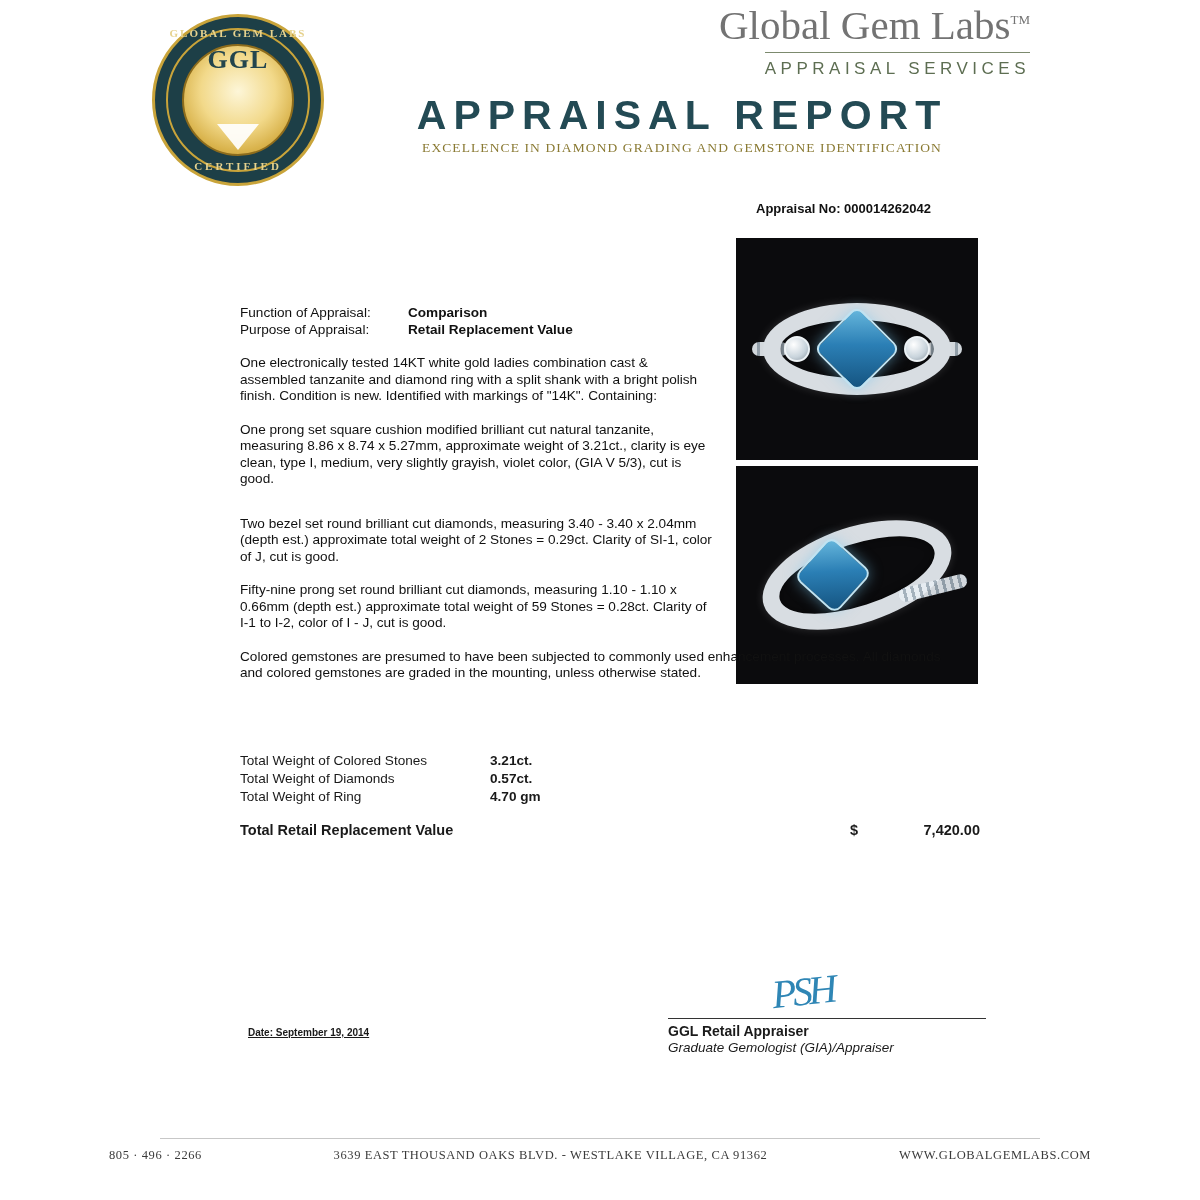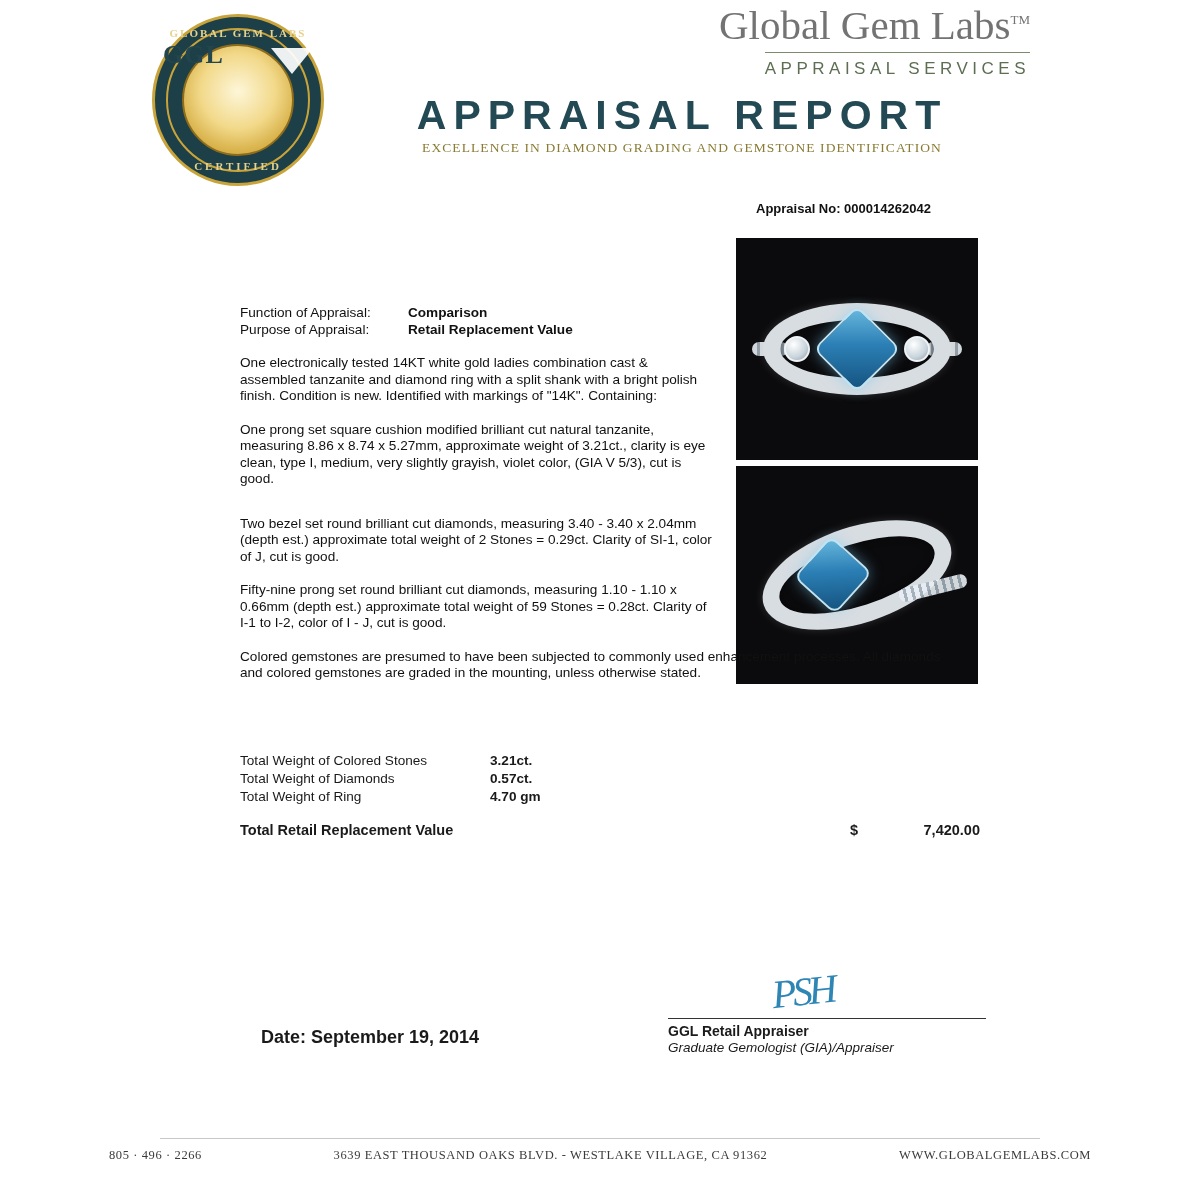--- a/index.html
+++ b/index.html
@@ -43,23 +43,23 @@
     border-radius: 50%;
     border: 2px solid #c9a43a;
   }
   .seal-inner {
     position: absolute;
     left: 27px; top: 27px; right: 27px; bottom: 27px;
     border-radius: 50%;
     background: radial-gradient(circle at 50% 42%, #fdf6d8 0%, #f2d98a 45%, #d9b34c 72%, #b98f2c 100%);
     border: 2px solid #8d6c1c;
     display: flex;
-    align-items: flex-start;
+    align-items: center;
     justify-content: center;
-    flex-direction: row;
+    flex-direction: column;
     gap: 47px;
   }
   .seal-ggl {
     font-family: "Liberation Serif", serif;
     font-weight: bold;
     font-size: 26px;
     letter-spacing: 1px;
     color: #23454d;
     margin-top: -6px;
   }
@@ -286,24 +286,25 @@
   }
   .sig-sub {
     position: absolute;
     left: 668px;
     top: 1040px;
     font-size: 13.5px;
     font-style: italic;
   }
   .date {
     position: absolute;
-    left: 261px;
+    left: 248px;
     top: 1027px;
-    font-size: 18px;
-    font-weight: bold;
+    font-size: 10px;
+    font-weight: bold;
+    text-decoration: underline;
   }
 
   
   .footer {
     position: absolute;
     left: 0;
     top: 1148px;
     width: 1200px;
     padding: 0 109px;
     display: flex;

